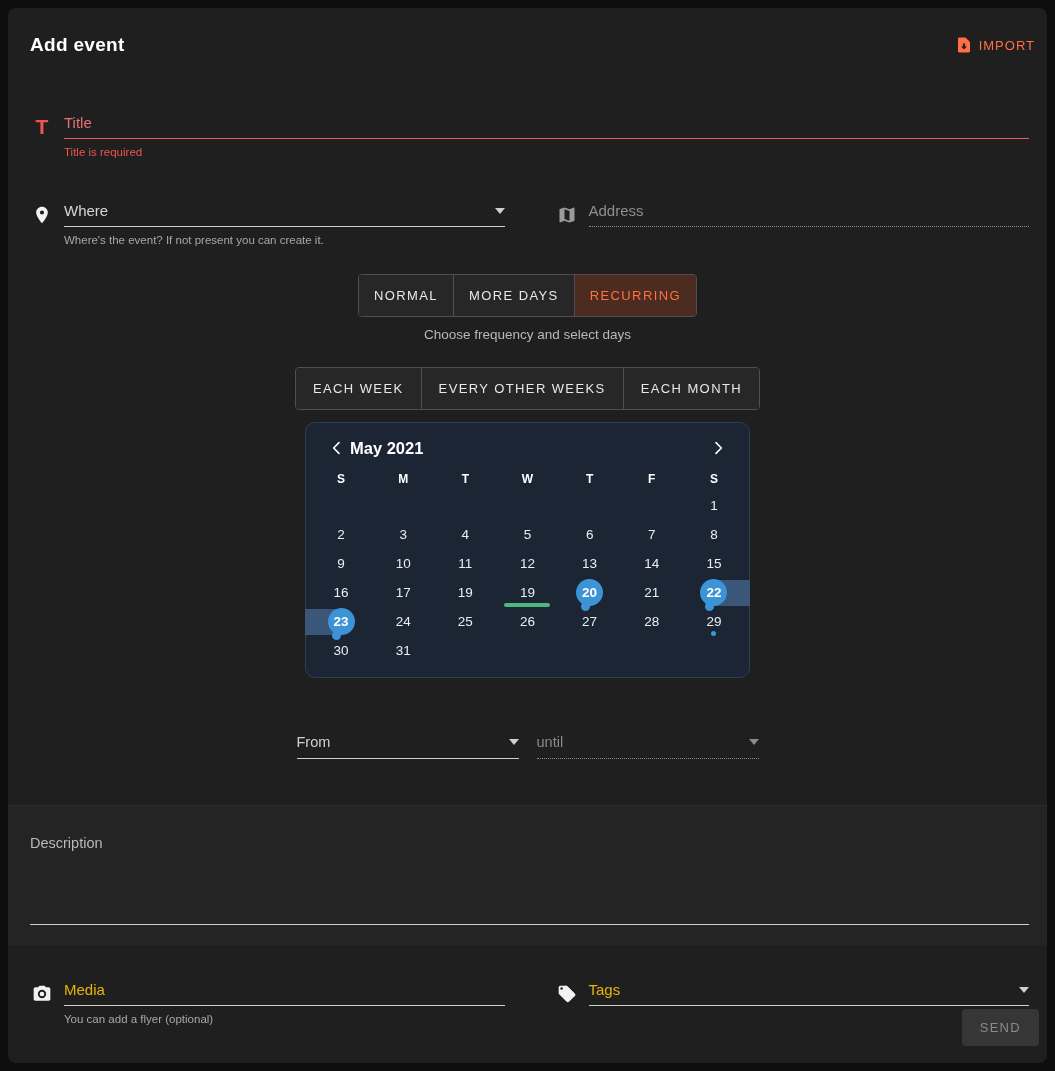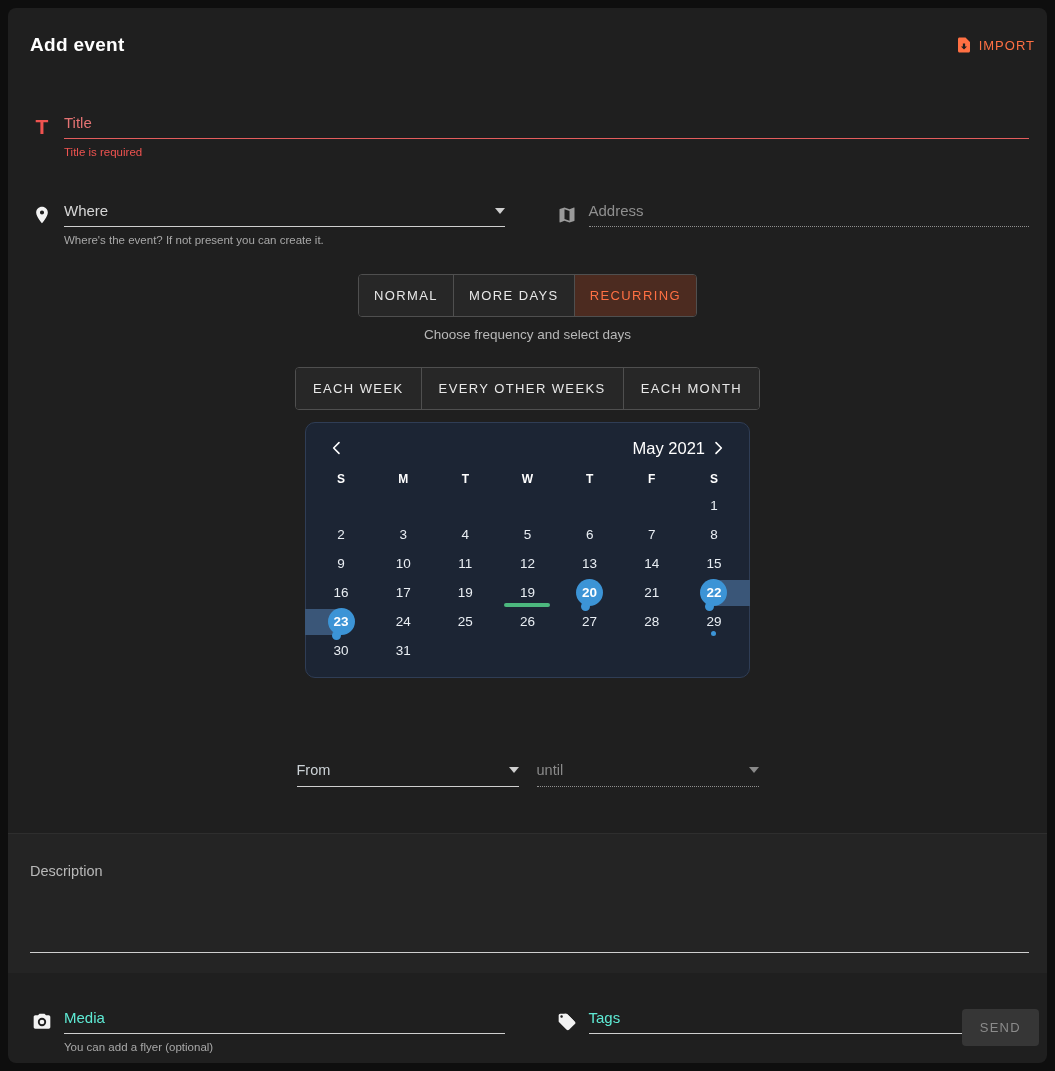--- a/index.html
+++ b/index.html
@@ -41,52 +41,52 @@
   .seg button + button { border-left:1px solid #4f4f4f; }
   .seg button.selected { background:#4c2b20; color:#ff7043; }
   .hint { margin-top:10px; color:#b8b8b8; font-size:13.5px; }
   .seg.freq { margin-top:25px; }
   .seg.freq button { padding:13px 17px; }
 
   
   .calendar { margin-top:12px; width:445px; background:#1c2534; border:1px solid #2f3d55; border-radius:10px; padding:8px 4px 12px; }
   .cal-head { display:flex; align-items:center; padding:4px 14px; }
   .cal-nav { background:none; border:none; color:#ffffff; width:26px; height:26px; display:flex; align-items:center; justify-content:center; cursor:pointer; }
-  .cal-title { flex:1; text-align:right; color:#ffffff; font-size:16.5px; font-weight:normal; }
+  .cal-title { flex:1; text-align:left; color:#ffffff; font-size:16.5px; font-weight:bold; }
   .cal-week, .cal-row { display:grid; grid-template-columns:repeat(7,1fr); }
   .cal-week { padding:7px 0 5px; }
   .cal-week span { text-align:center; color:#ffffff; font-size:12px; font-weight:bold; }
   .cal-row { height:29px; }
   .cell { position:relative; display:flex; align-items:center; justify-content:center; font-size:13.5px; color:#e9eef3; cursor:pointer; }
   .cell span { position:relative; z-index:2; }
   .cell.balloon { font-weight:bold; }
   .cell.balloon span { color:#ffffff; }
   .cell.balloon::before { content:''; position:absolute; z-index:1; width:27px; height:27px; border-radius:50%; background:#3c94d6; left:calc(50% - 13.5px); top:calc(50% - 13.5px); }
   .cell.balloon::after { content:''; position:absolute; z-index:0; width:9px; height:9px; border-radius:50%; background:#3c94d6; top:calc(50% + 9px); left:calc(50% - 9px); }
   .band { position:absolute; z-index:0; top:calc(50% - 13px); height:26px; background:#3a5678; }
   .band-r { left:50%; right:-5px; }
   .band-l { left:-5px; right:50%; }
   .cell.underline-green::after { content:''; position:absolute; left:calc(50% - 23px); width:46px; height:4px; border-radius:2px; background:#4cb87e; top:calc(50% + 10px); }
   .cell.dot-below::after { content:''; position:absolute; width:5px; height:5px; border-radius:50%; background:#3c94d6; left:calc(50% - 2.5px); top:calc(50% + 9px); }
 
   
-  .time-row { display:flex; justify-content:center; gap:18px; margin-top:84px; }
+  .time-row { display:flex; justify-content:center; gap:18px; margin-top:56px; }
   .time-sel { width:222px; display:flex; align-items:center; padding-bottom:8px; font-size:14.5px; cursor:pointer; }
   .time-sel .ph { flex:1; }
   .from-sel { color:#ccd2d6; }
   .until-sel { color:#8a8a8a; }
 
   
   .desc-section { margin-top:46px; background:#242424; border-top:1px solid #2e2e2e; padding:29px 18px 20px 22px; }
   .desc-label { color:#b9b9b9; font-size:14.5px; }
   .desc-line { margin-top:73px; border-bottom:1px solid #cfcfcf; }
 
   
   .media-row { margin-top:36px; }
-  .media-main, .tags-main { color:#5eead4; }
+  .media-main, .tags-main { color:#eab308; }
 
   .send-btn { position:absolute; right:8px; bottom:17px; background:#363636; color:#8b8b8b; border:none; border-radius:4px; padding:11px 18px; font-family:inherit; font-size:13px; letter-spacing:1.3px; cursor:pointer; }
 
   svg { display:block; }
 </style>
 </head>
 <body>
 
 <div class="panel">
 

